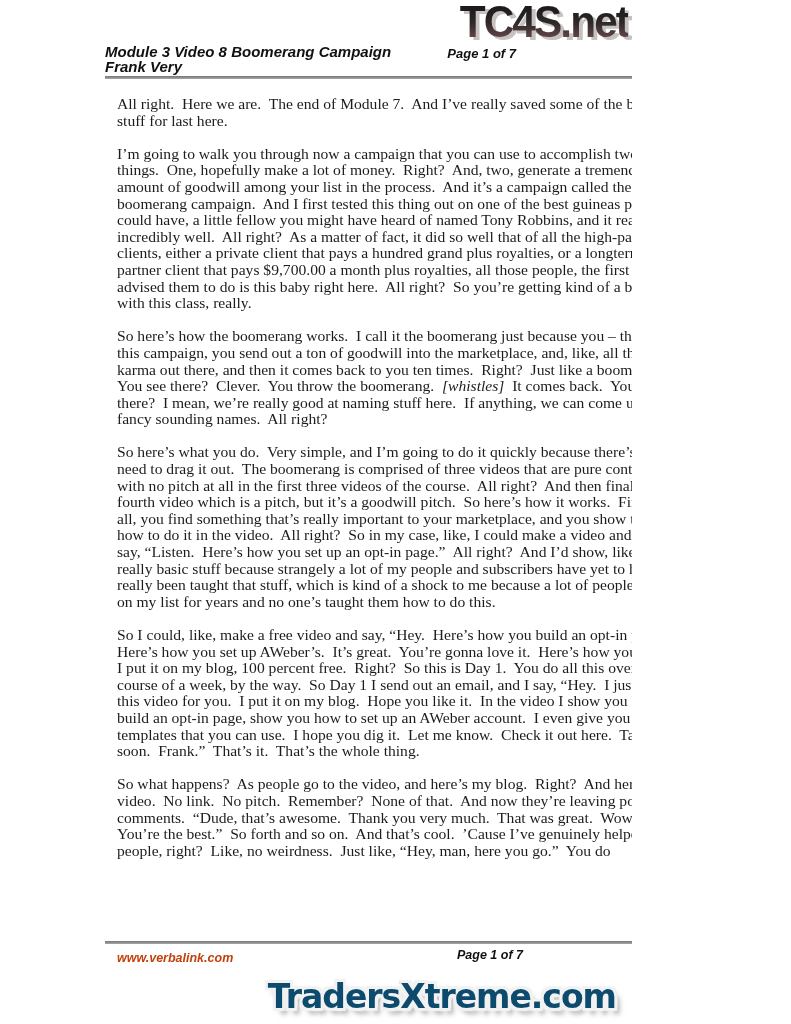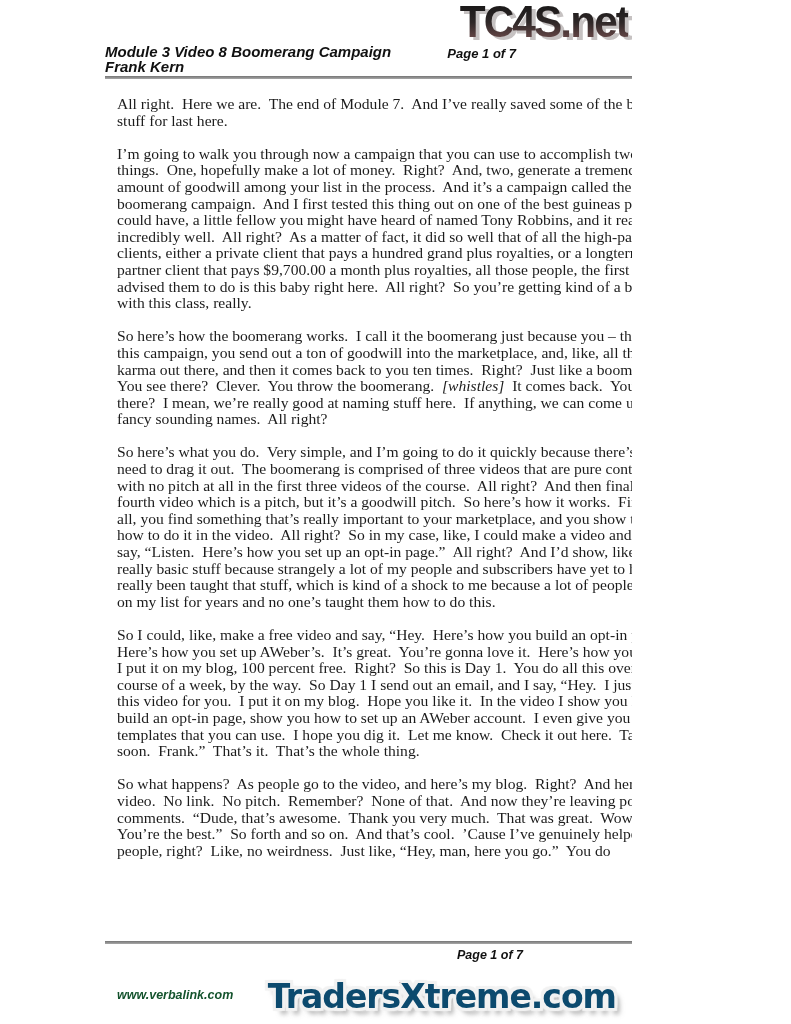--- a/index.html
+++ b/index.html
@@ -72,23 +72,23 @@
     text-shadow:
       -3px -3px 0 #ffffff, 3px -3px 0 #ffffff,
       -3px  3px 0 #ffffff, 3px  3px 0 #ffffff,
        0   -3px 0 #ffffff, 0    3px 0 #ffffff,
       -3px  0   0 #ffffff, 3px  0   0 #ffffff,
        7px  8px 6px rgba(110,110,110,0.75);
   }
 
   
   .footer-site {
-    position:absolute; top:988px; left:117px;
+    position:absolute; top:951px; left:117px;
     font-family:"Liberation Sans", sans-serif;
-    font-weight:bold; font-style:italic; font-size:12.5px; color:#14532d;
+    font-weight:bold; font-style:italic; font-size:12.5px; color:#c2410c;
   }
   .footer-page-number {
     position:absolute; top:948px; right:109px;
     font-family:"Liberation Sans", sans-serif;
     font-weight:bold; font-style:italic; font-size:12.5px; color:#111;
   }
   .logo-bottom {
     position:absolute; top:977px; right:16px;
     font-family:"DejaVu Sans", sans-serif;
     font-weight:bold; font-size:33px; letter-spacing:-1px;
@@ -110,21 +110,21 @@
 <div class="page">
 
   <div class="logo-top">
     <span class="logo-shadow">TC4S.net</span>
     <span class="logo-face">TC4S.net</span>
   </div>
 
   <div class="header-page-number">Page 1 of 7</div>
   <div class="header-center">
     <div>Module 3 Video 8 Boomerang Campaign</div>
-    <div>Frank Kern</div>
+    <div>Frank Very</div>
   </div>
   <div class="rule rule-top"></div>
 
   <div class="content">
     <p><span>All right.  Here we are.  The end of Module 7.  And I’ve really saved some of the best stuff for last here.</span></p>
     <p><span>I’m going to walk you through now a campaign that you can use to accomplish two things.  One, hopefully make a lot of money.  Right?  And, two, generate a tremendous amount of goodwill among your list in the process.  And it’s a campaign called the boomerang campaign.  And I first tested this thing out on one of the best guineas pigs you could have, a little fellow you might have heard of named Tony Robbins, and it really did incredibly well.  All right?  As a matter of fact, it did so well that of all the high-paying clients, either a private client that pays a hundred grand plus royalties, or a longterm partner client that pays $9,700.00 a month plus royalties, all those people, the first thing I advised them to do is this baby right here.  All right?  So you’re getting kind of a bargain with this class, really.</span></p>
     <p><span>So here’s how the boomerang works.  I call it the boomerang just because you – through this campaign, you send out a ton of goodwill into the marketplace, and, like, all this good karma out there, and then it comes back to you ten times.  Right?  Just like a boomerang.  You see there?  Clever.  You throw the boomerang.  </span><span class="stage-dir">[whistles]</span><span>  It comes back.  You see there?  I mean, we’re really good at naming stuff here.  If anything, we can come up with fancy sounding names.  All right?</span></p>
     <p><span>So here’s what you do.  Very simple, and I’m going to do it quickly because there’s no need to drag it out.  The boomerang is comprised of three videos that are pure content with no pitch at all in the first three videos of the course.  All right?  And then finally a fourth video which is a pitch, but it’s a goodwill pitch.  So here’s how it works.  First of all, you find something that’s really important to your marketplace, and you show them how to do it in the video.  All right?  So in my case, like, I could make a video and I could say, “Listen.  Here’s how you set up an opt-in page.”  All right?  And I’d show, like, some really basic stuff because strangely a lot of my people and subscribers have yet to have really been taught that stuff, which is kind of a shock to me because a lot of people been on my list for years and no one’s taught them how to do this.</span></p>
     <p><span>So I could, like, make a free video and say, “Hey.  Here’s how you build an opt-in page.  Here’s how you set up AWeber’s.  It’s great.  You’re gonna love it.  Here’s how you do it.”  I put it on my blog, 100 percent free.  Right?  So this is Day 1.  You do all this over the course of a week, by the way.  So Day 1 I send out an email, and I say, “Hey.  I just made this video for you.  I put it on my blog.  Hope you like it.  In the video I show you how to build an opt-in page, show you how to set up an AWeber account.  I even give you some templates that you can use.  I hope you dig it.  Let me know.  Check it out here.  Talk soon.  Frank.”  That’s it.  That’s the whole thing.</span></p>
     <p><span>So what happens?  As people go to the video, and here’s my blog.  Right?  And here’s my video.  No link.  No pitch.  Remember?  None of that.  And now they’re leaving positive comments.  “Dude, that’s awesome.  Thank you very much.  That was great.  Wow.  You’re the best.”  So forth and so on.  And that’s cool.  ’Cause I’ve genuinely helped people, right?  Like, no weirdness.  Just like, “Hey, man, here you go.”  You do</span></p>

